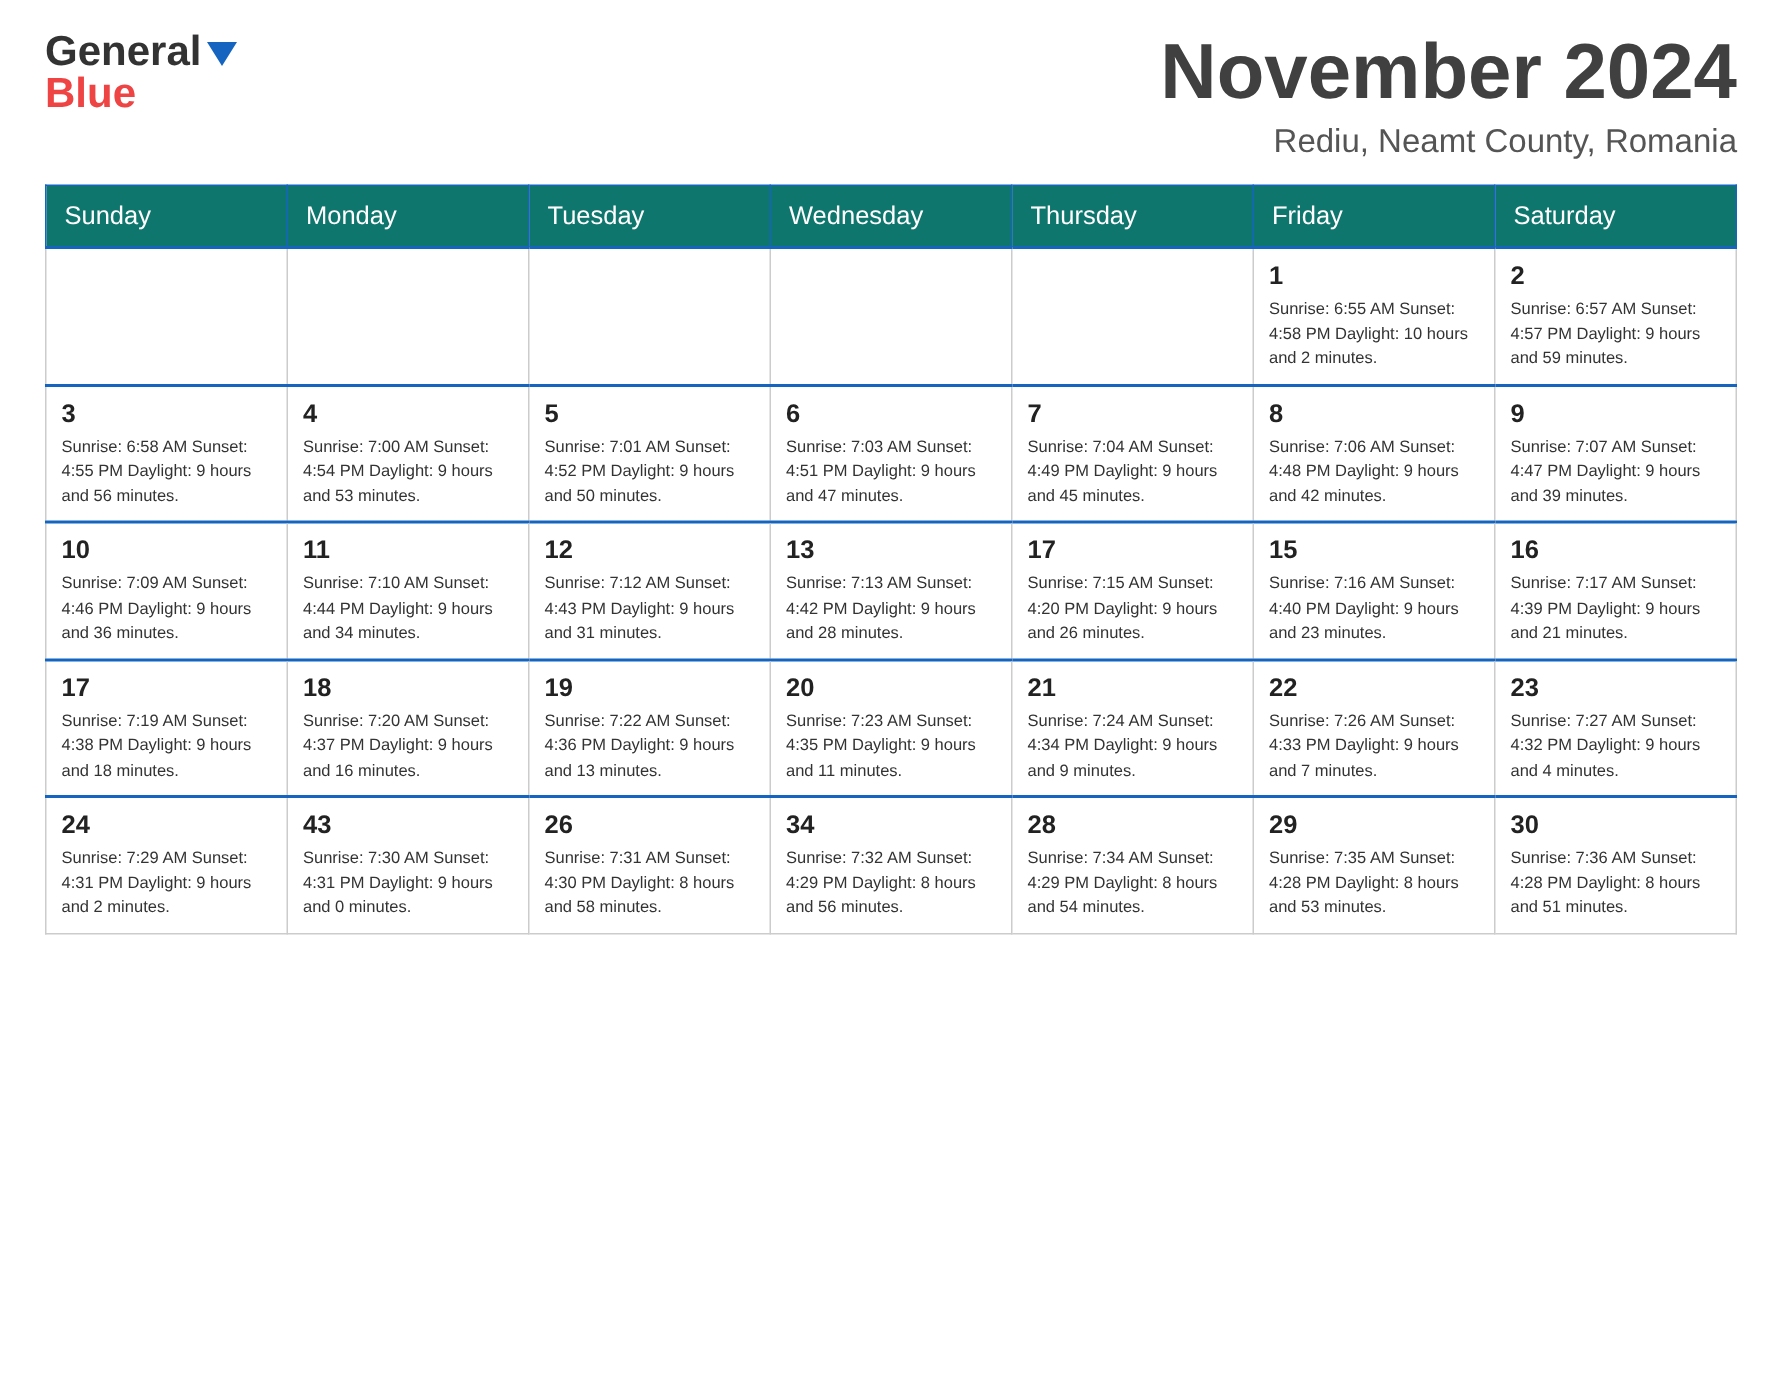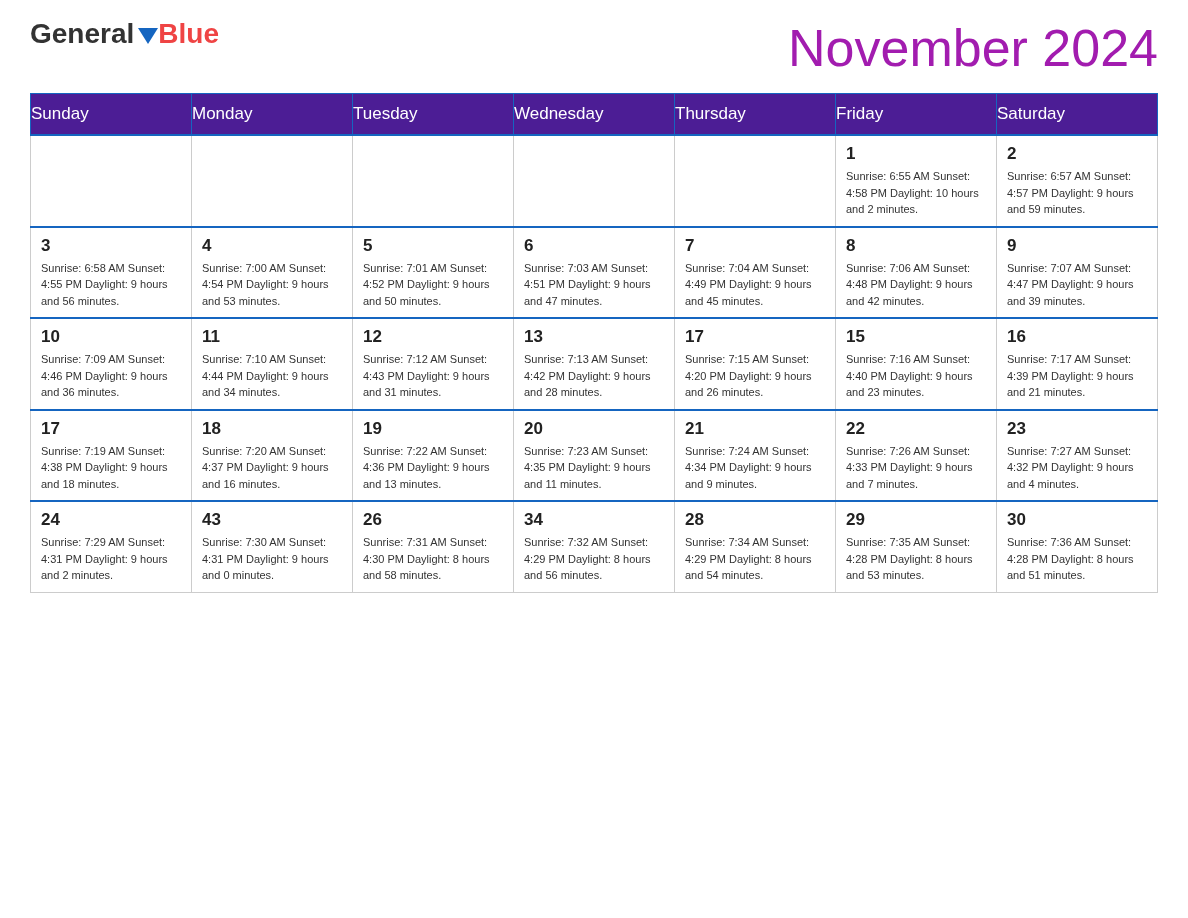--- a/index.html
+++ b/index.html
@@ -11,20 +11,21 @@
       min-height: 918px;
     }
     .header-area {
       display: flex;
       justify-content: space-between;
       align-items: flex-start;
       margin-bottom: 16px;
     }
     .logo {
       display: flex;
+      flex-direction: column;
       align-items: flex-start;
     }
     .logo-general {
       font-size: 28px;
       font-weight: bold;
       color: #333;
       line-height: 1;
     }
     .logo-blue {
       font-size: 28px;
@@ -32,39 +33,39 @@
       color: #ef4444;
       line-height: 1;
       display: flex;
       align-items: center;
     }
     .title-area {
       text-align: right;
     }
     .month-title {
       font-size: 52px;
-      font-weight: normal;
-      color: #a21caf;
+      font-weight: bold;
+      color: #404040;
       line-height: 1.1;
     }
     .location {
       font-size: 22px;
       color: #555;
       margin-top: 4px;
     }
     .calendar-table {
       width: 100%;
       border-collapse: collapse;
     }
     .calendar-table th {
-      background-color: #4c1d95;
+      background-color: #0f766e;
       color: #fff;
       font-size: 17px;
       font-weight: normal;
-      padding: 10px 0;
+      padding: 10px 12px;
       text-align: left;
       border: 1px solid #1565c0;
     }
     .calendar-table td {
       border: 1px solid #ccc;
       vertical-align: top;
       padding: 8px 10px;
       width: 14.28%;
       min-height: 90px;
     }
@@ -92,20 +93,21 @@
 <div class="header-area">
   <div class="logo">
     <div style="display:flex; align-items:center;">
       <span class="logo-general">General</span>
       <span style="display:inline-block; width:0; height:0; border-left:10px solid transparent; border-right:10px solid transparent; border-top:16px solid #1565c0; margin-left:4px; margin-top:4px;"></span>
     </div>
     <span class="logo-blue">Blue</span>
   </div>
   <div class="title-area">
     <div class="month-title">November 2024</div>
+    <div class="location">Rediu, Neamt County, Romania</div>
   </div>
 </div>
 
 <table class="calendar-table">
   <thead>
     <tr>
     <th>Sunday</th>
         <th>Monday</th>
         <th>Tuesday</th>
         <th>Wednesday</th>

